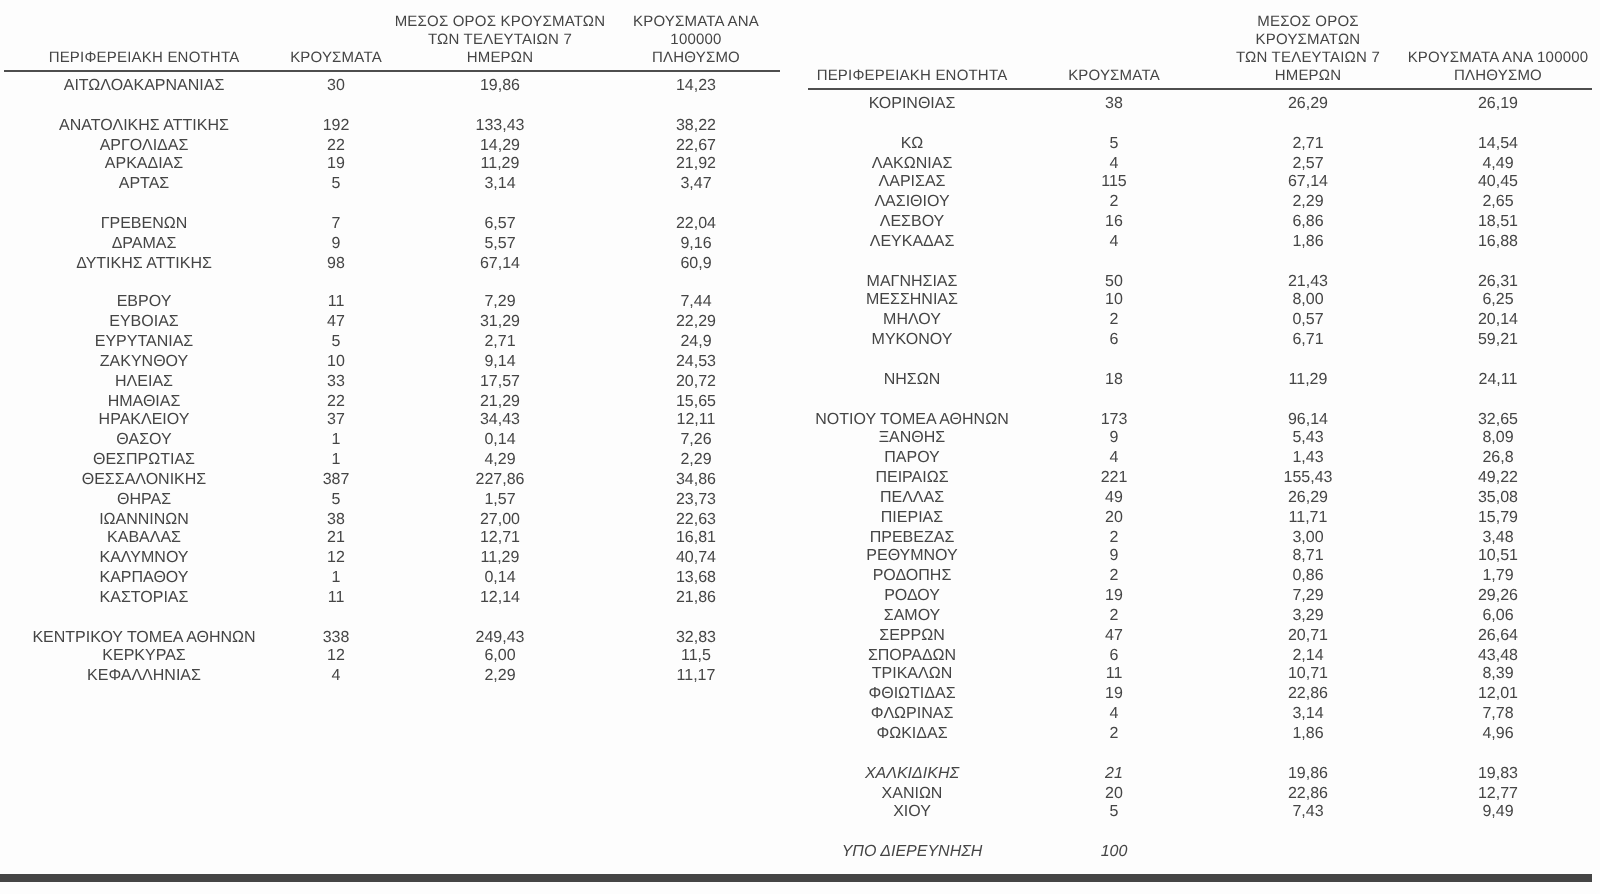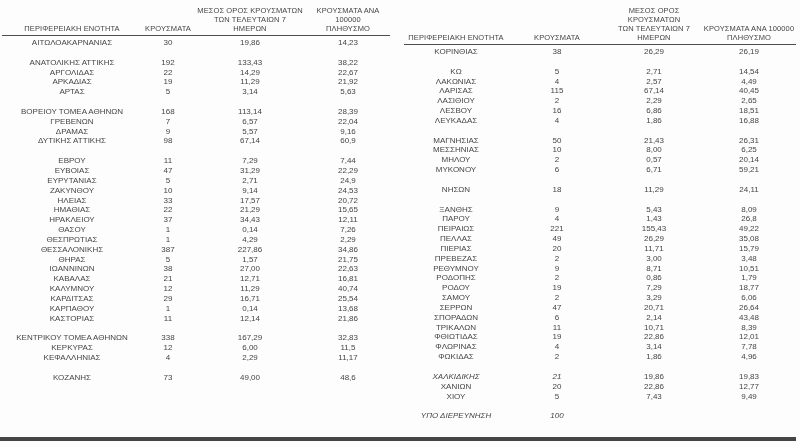--- a/index.html
+++ b/index.html
@@ -89,30 +89,24 @@
           <div class="row">
             <div class="cell">ΑΡΚΑΔΙΑΣ</div>
             <div class="cell">19</div>
             <div class="cell">11,29</div>
             <div class="cell">21,92</div>
           </div>
           <div class="row">
             <div class="cell">ΑΡΤΑΣ</div>
             <div class="cell">5</div>
             <div class="cell">3,14</div>
-            <div class="cell">5,63</div>
-          </div>
-        </div>
-        <div class="group">
-          <div class="row">
-            <div class="cell">ΒΟΡΕΙΟΥ ΤΟΜΕΑ ΑΘΗΝΩΝ</div>
-            <div class="cell">168</div>
-            <div class="cell">113,14</div>
-            <div class="cell">28,39</div>
-          </div>
+            <div class="cell">3,47</div>
+          </div>
+        </div>
+        <div class="group">
           <div class="row">
             <div class="cell">ΓΡΕΒΕΝΩΝ</div>
             <div class="cell">7</div>
             <div class="cell">6,57</div>
             <div class="cell">22,04</div>
           </div>
           <div class="row">
             <div class="cell">ΔΡΑΜΑΣ</div>
             <div class="cell">9</div>
             <div class="cell">5,57</div>
@@ -183,86 +177,74 @@
           <div class="row">
             <div class="cell">ΘΕΣΣΑΛΟΝΙΚΗΣ</div>
             <div class="cell">387</div>
             <div class="cell">227,86</div>
             <div class="cell">34,86</div>
           </div>
           <div class="row">
             <div class="cell">ΘΗΡΑΣ</div>
             <div class="cell">5</div>
             <div class="cell">1,57</div>
-            <div class="cell">21,75</div>
+            <div class="cell">23,73</div>
           </div>
           <div class="row">
             <div class="cell">ΙΩΑΝΝΙΝΩΝ</div>
             <div class="cell">38</div>
             <div class="cell">27,00</div>
             <div class="cell">22,63</div>
           </div>
           <div class="row">
             <div class="cell">ΚΑΒΑΛΑΣ</div>
             <div class="cell">21</div>
             <div class="cell">12,71</div>
             <div class="cell">16,81</div>
           </div>
           <div class="row">
             <div class="cell">ΚΑΛΥΜΝΟΥ</div>
             <div class="cell">12</div>
             <div class="cell">11,29</div>
             <div class="cell">40,74</div>
           </div>
           <div class="row">
-            <div class="cell">ΚΑΡΔΙΤΣΑΣ</div>
-            <div class="cell">29</div>
-            <div class="cell">16,71</div>
-            <div class="cell">25,54</div>
-          </div>
-          <div class="row">
             <div class="cell">ΚΑΡΠΑΘΟΥ</div>
             <div class="cell">1</div>
             <div class="cell">0,14</div>
             <div class="cell">13,68</div>
           </div>
           <div class="row">
             <div class="cell">ΚΑΣΤΟΡΙΑΣ</div>
             <div class="cell">11</div>
             <div class="cell">12,14</div>
             <div class="cell">21,86</div>
           </div>
         </div>
         <div class="group">
           <div class="row">
             <div class="cell">ΚΕΝΤΡΙΚΟΥ ΤΟΜΕΑ ΑΘΗΝΩΝ</div>
             <div class="cell">338</div>
-            <div class="cell">167,29</div>
+            <div class="cell">249,43</div>
             <div class="cell">32,83</div>
           </div>
           <div class="row">
             <div class="cell">ΚΕΡΚΥΡΑΣ</div>
             <div class="cell">12</div>
             <div class="cell">6,00</div>
             <div class="cell">11,5</div>
           </div>
           <div class="row">
             <div class="cell">ΚΕΦΑΛΛΗΝΙΑΣ</div>
             <div class="cell">4</div>
             <div class="cell">2,29</div>
             <div class="cell">11,17</div>
           </div>
         </div>
         <div class="group">
-          <div class="row">
-            <div class="cell">ΚΟΖΑΝΗΣ</div>
-            <div class="cell">73</div>
-            <div class="cell">49,00</div>
-            <div class="cell">48,6</div>
-          </div>
         </div>
       </div>
   </div>
 
   <div class="half right">
     <div class="thead">
       <div class="th">ΠΕΡΙΦΕΡΕΙΑΚΗ ΕΝΟΤΗΤΑ</div>
       <div class="th">ΚΡΟΥΣΜΑΤΑ</div>
       <div class="th">
         <span>ΜΕΣΟΣ ΟΡΟΣ ΚΡΟΥΣΜΑΤΩΝ</span>
@@ -350,20 +332,26 @@
         <div class="group">
           <div class="row">
             <div class="cell">ΝΗΣΩΝ</div>
             <div class="cell">18</div>
             <div class="cell">11,29</div>
             <div class="cell">24,11</div>
           </div>
         </div>
         <div class="group">
           <div class="row">
+            <div class="cell">ΝΟΤΙΟΥ ΤΟΜΕΑ ΑΘΗΝΩΝ</div>
+            <div class="cell">173</div>
+            <div class="cell">96,14</div>
+            <div class="cell">32,65</div>
+          </div>
+          <div class="row">
             <div class="cell">ΞΑΝΘΗΣ</div>
             <div class="cell">9</div>
             <div class="cell">5,43</div>
             <div class="cell">8,09</div>
           </div>
           <div class="row">
             <div class="cell">ΠΑΡΟΥ</div>
             <div class="cell">4</div>
             <div class="cell">1,43</div>
             <div class="cell">26,8</div>
@@ -401,21 +389,21 @@
           <div class="row">
             <div class="cell">ΡΟΔΟΠΗΣ</div>
             <div class="cell">2</div>
             <div class="cell">0,86</div>
             <div class="cell">1,79</div>
           </div>
           <div class="row">
             <div class="cell">ΡΟΔΟΥ</div>
             <div class="cell">19</div>
             <div class="cell">7,29</div>
-            <div class="cell">18,77</div>
+            <div class="cell">29,26</div>
           </div>
           <div class="row">
             <div class="cell">ΣΑΜΟΥ</div>
             <div class="cell">2</div>
             <div class="cell">3,29</div>
             <div class="cell">6,06</div>
           </div>
           <div class="row">
             <div class="cell">ΣΕΡΡΩΝ</div>
             <div class="cell">47</div>

